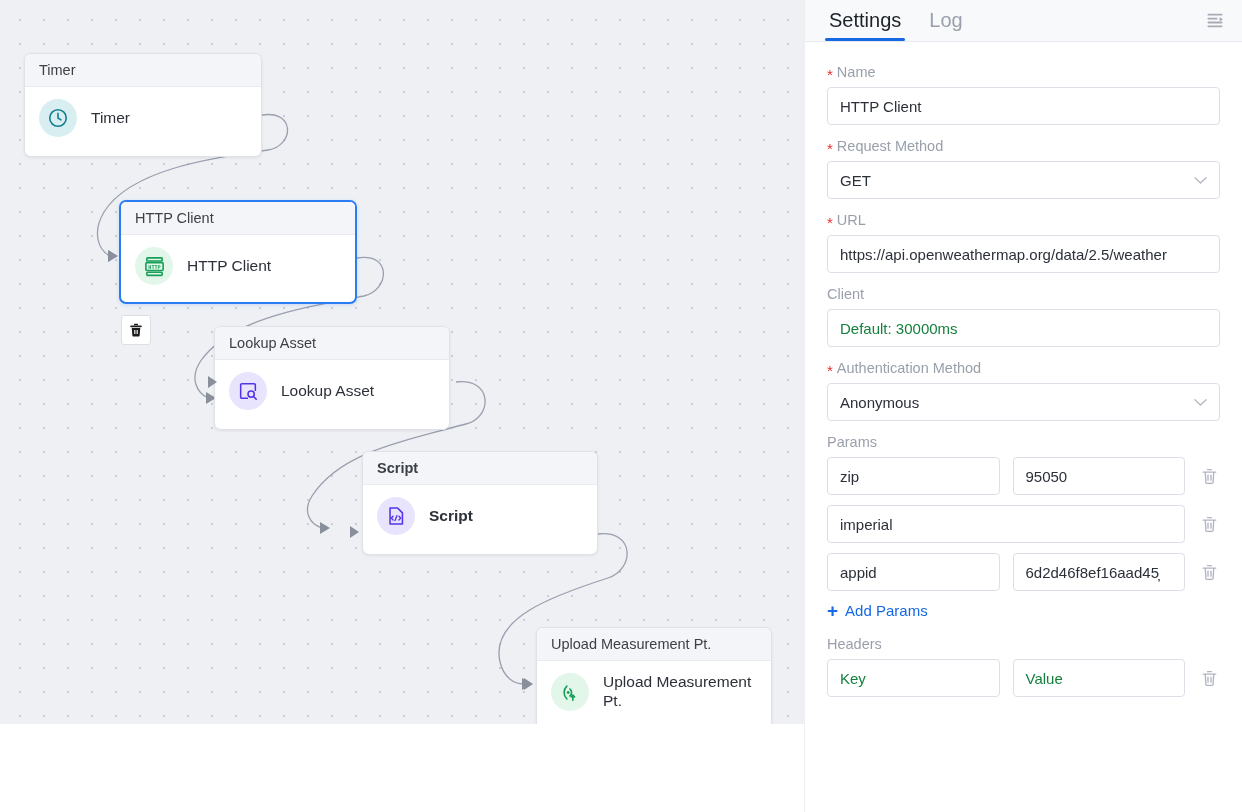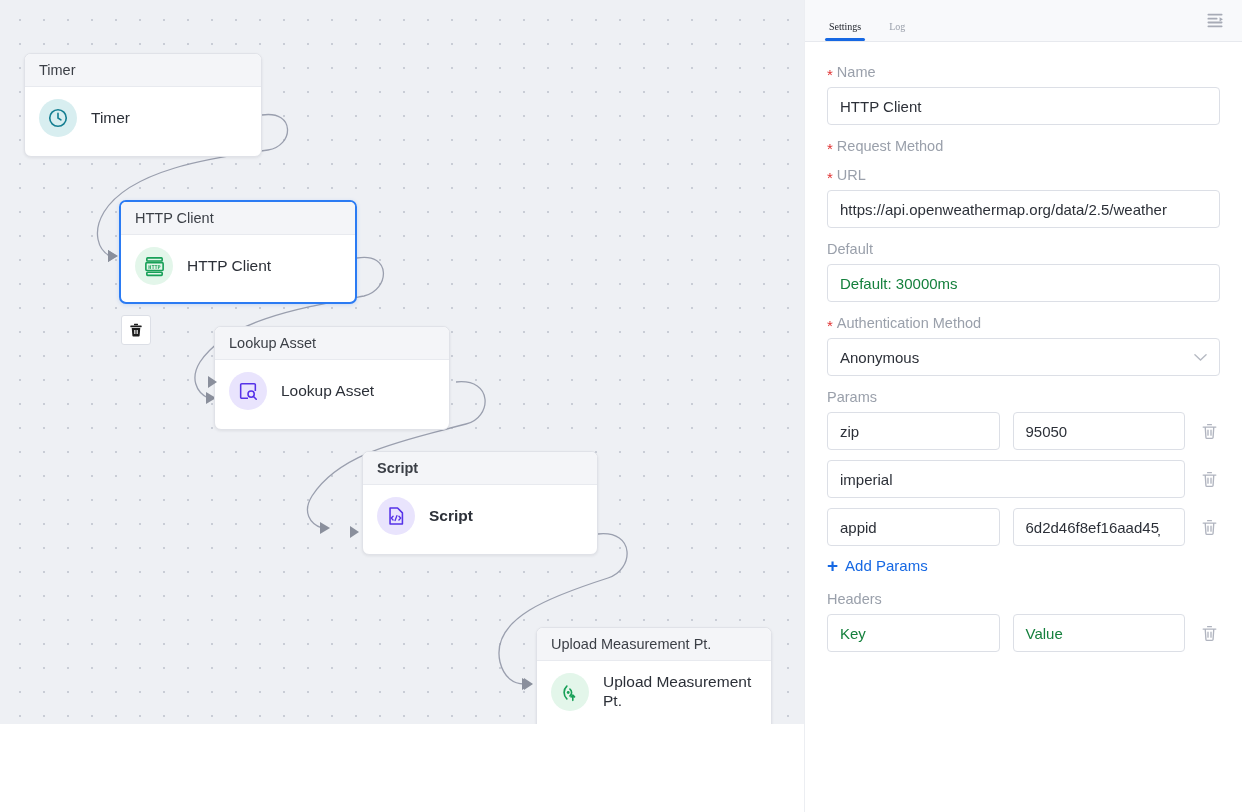--- a/index.html
+++ b/index.html
@@ -94,26 +94,25 @@
     height: 42px;
     background: #f8f9fb;
     border-bottom: 1px solid #e7e9ee;
     display: flex; align-items: flex-end;
     padding: 0 22px;
     position: relative;
     flex: 0 0 42px;
   }
   .tab {
     position: relative;
-    font-size: 10px;
+    font-size: 20px;
     padding: 0 2px 9px 2px;
     margin-right: 24px;
     cursor: pointer;
     color: #9aa0ab;
-    font-family: Liberation Serif, serif;
   }
   .tab.active { color: #1d2129; }
   .tab.active::after {
     content: "";
     position: absolute; left: -2px; right: -2px; bottom: 0;
     height: 3px; background: #1668e3; border-radius: 2px;
   }
   #collapse-btn {
     position: absolute; right: 14px; top: 7px;
     width: 26px; height: 26px;
@@ -310,33 +309,41 @@
           <span>Name</span>
         </div>
         <div class="inp">HTTP Client</div>
       </div>
 
       <div class="field">
         <div class="flabel">
           <span class="req">*</span>
           <span>Request Method</span>
         </div>
+        <div class="sel">
+          <span>GET</span>
+          <span class="chev">
+            <svg width="13" height="9" viewBox="0 0 14 9" fill="none" stroke="#b6bac3" stroke-width="1.5">
+                <path d="M1 1.5L7 7.2l6-5.7" stroke-linecap="round"></path>
+              </svg>
+          </span>
+        </div>
       </div>
 
       <div class="field">
         <div class="flabel">
           <span class="req">*</span>
           <span>URL</span>
         </div>
         <div class="inp">https://api.openweathermap.org/data/2.5/weather</div>
       </div>
 
       <div class="field">
         <div class="flabel">
-          <span>Default</span>
+          <span>Client</span>
         </div>
         <div class="inp ph">Default: 30000ms</div>
       </div>
 
       <div class="field">
         <div class="flabel">
           <span class="req">*</span>
           <span>Authentication Method</span>
         </div>
         <div class="sel">

